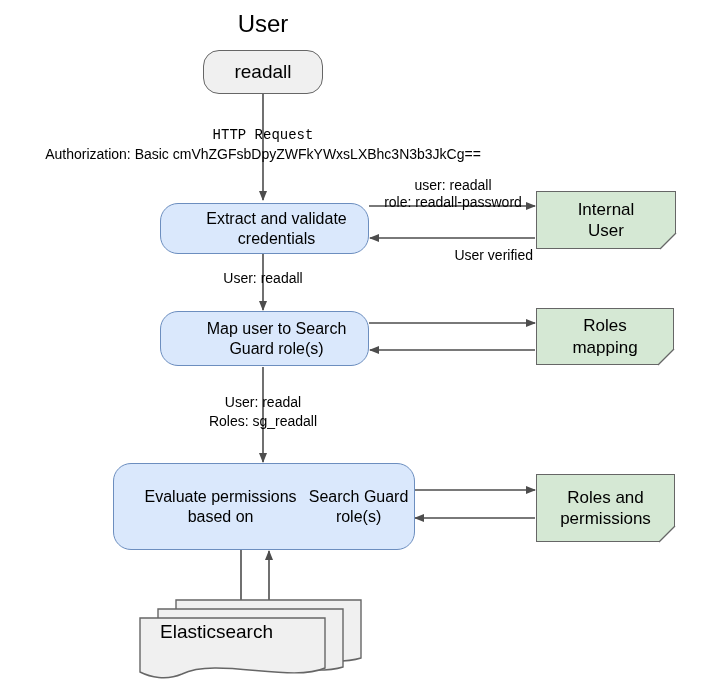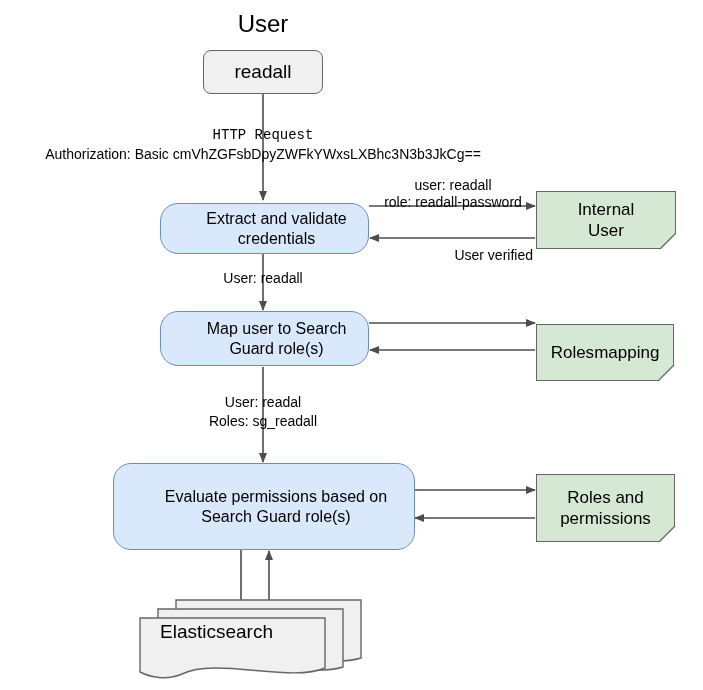--- a/index.html
+++ b/index.html
@@ -37,21 +37,21 @@
     font-size: 24px;
     color: #000;
     text-align: center;
     white-space: nowrap;
   }
 
   
   .actor-box {
     background: #f0f0f0;
     border: 1px solid #666666;
-    border-radius: 8px;
+    border-radius: 16px;
     font-size: 19px;
     color: #000;
   }
 
   
   .process-box {
     background: #dae8fc;
     border: 1px solid #6c8ebf;
     border-radius: 18px;
     font-size: 16px;
@@ -172,33 +172,33 @@
     </svg>
   </div>
 
   <div class="edge-label" style="left:163px; top:269px; width:200px;">User: readall</div>
 
   <div class="node process-box" style="left:160px; top:311px; width:209px; height:55px; flex-direction:column;">
     <span>Map user to Search</span>
     <span>Guard role(s)</span>
   </div>
 
-  <div class="node note-box" style="left:536px; top:308px; width:138px; height:57px; flex-direction:row;margin-top:16px;">
+  <div class="node note-box" style="left:536px; top:308px; width:138px; height:57px; flex-direction:column;">
     <span>Roles</span>
     <span>mapping</span>
     <svg class="note-fold-svg" viewBox="0 0 16 16">
       <path d="M16,0 L0,16 L16,16 Z" fill="#ffffff"></path>
       <path d="M16,0 L0,16" stroke="#666666" stroke-width="1.2" fill="none"></path>
     </svg>
   </div>
 
   <div class="edge-label" style="left:163px; top:393px; width:200px;">User: readal</div>
   <div class="edge-label" style="left:163px; top:412px; width:200px;">Roles: sg_readall</div>
 
-  <div class="node process-box" style="left:113px; top:463px; width:302px; height:87px; flex-direction:column;">
+  <div class="node process-box" style="left:113px; top:463px; width:302px; height:87px; flex-direction:row;">
     <span>Evaluate permissions based on</span>
     <span>Search Guard role(s)</span>
   </div>
 
   <div class="node note-box" style="left:536px; top:474px; width:139px; height:68px; flex-direction:column;">
     <span>Roles and</span>
     <span>permissions</span>
     <svg class="note-fold-svg" viewBox="0 0 16 16">
       <path d="M16,0 L0,16 L16,16 Z" fill="#ffffff"></path>
       <path d="M16,0 L0,16" stroke="#666666" stroke-width="1.2" fill="none"></path>

